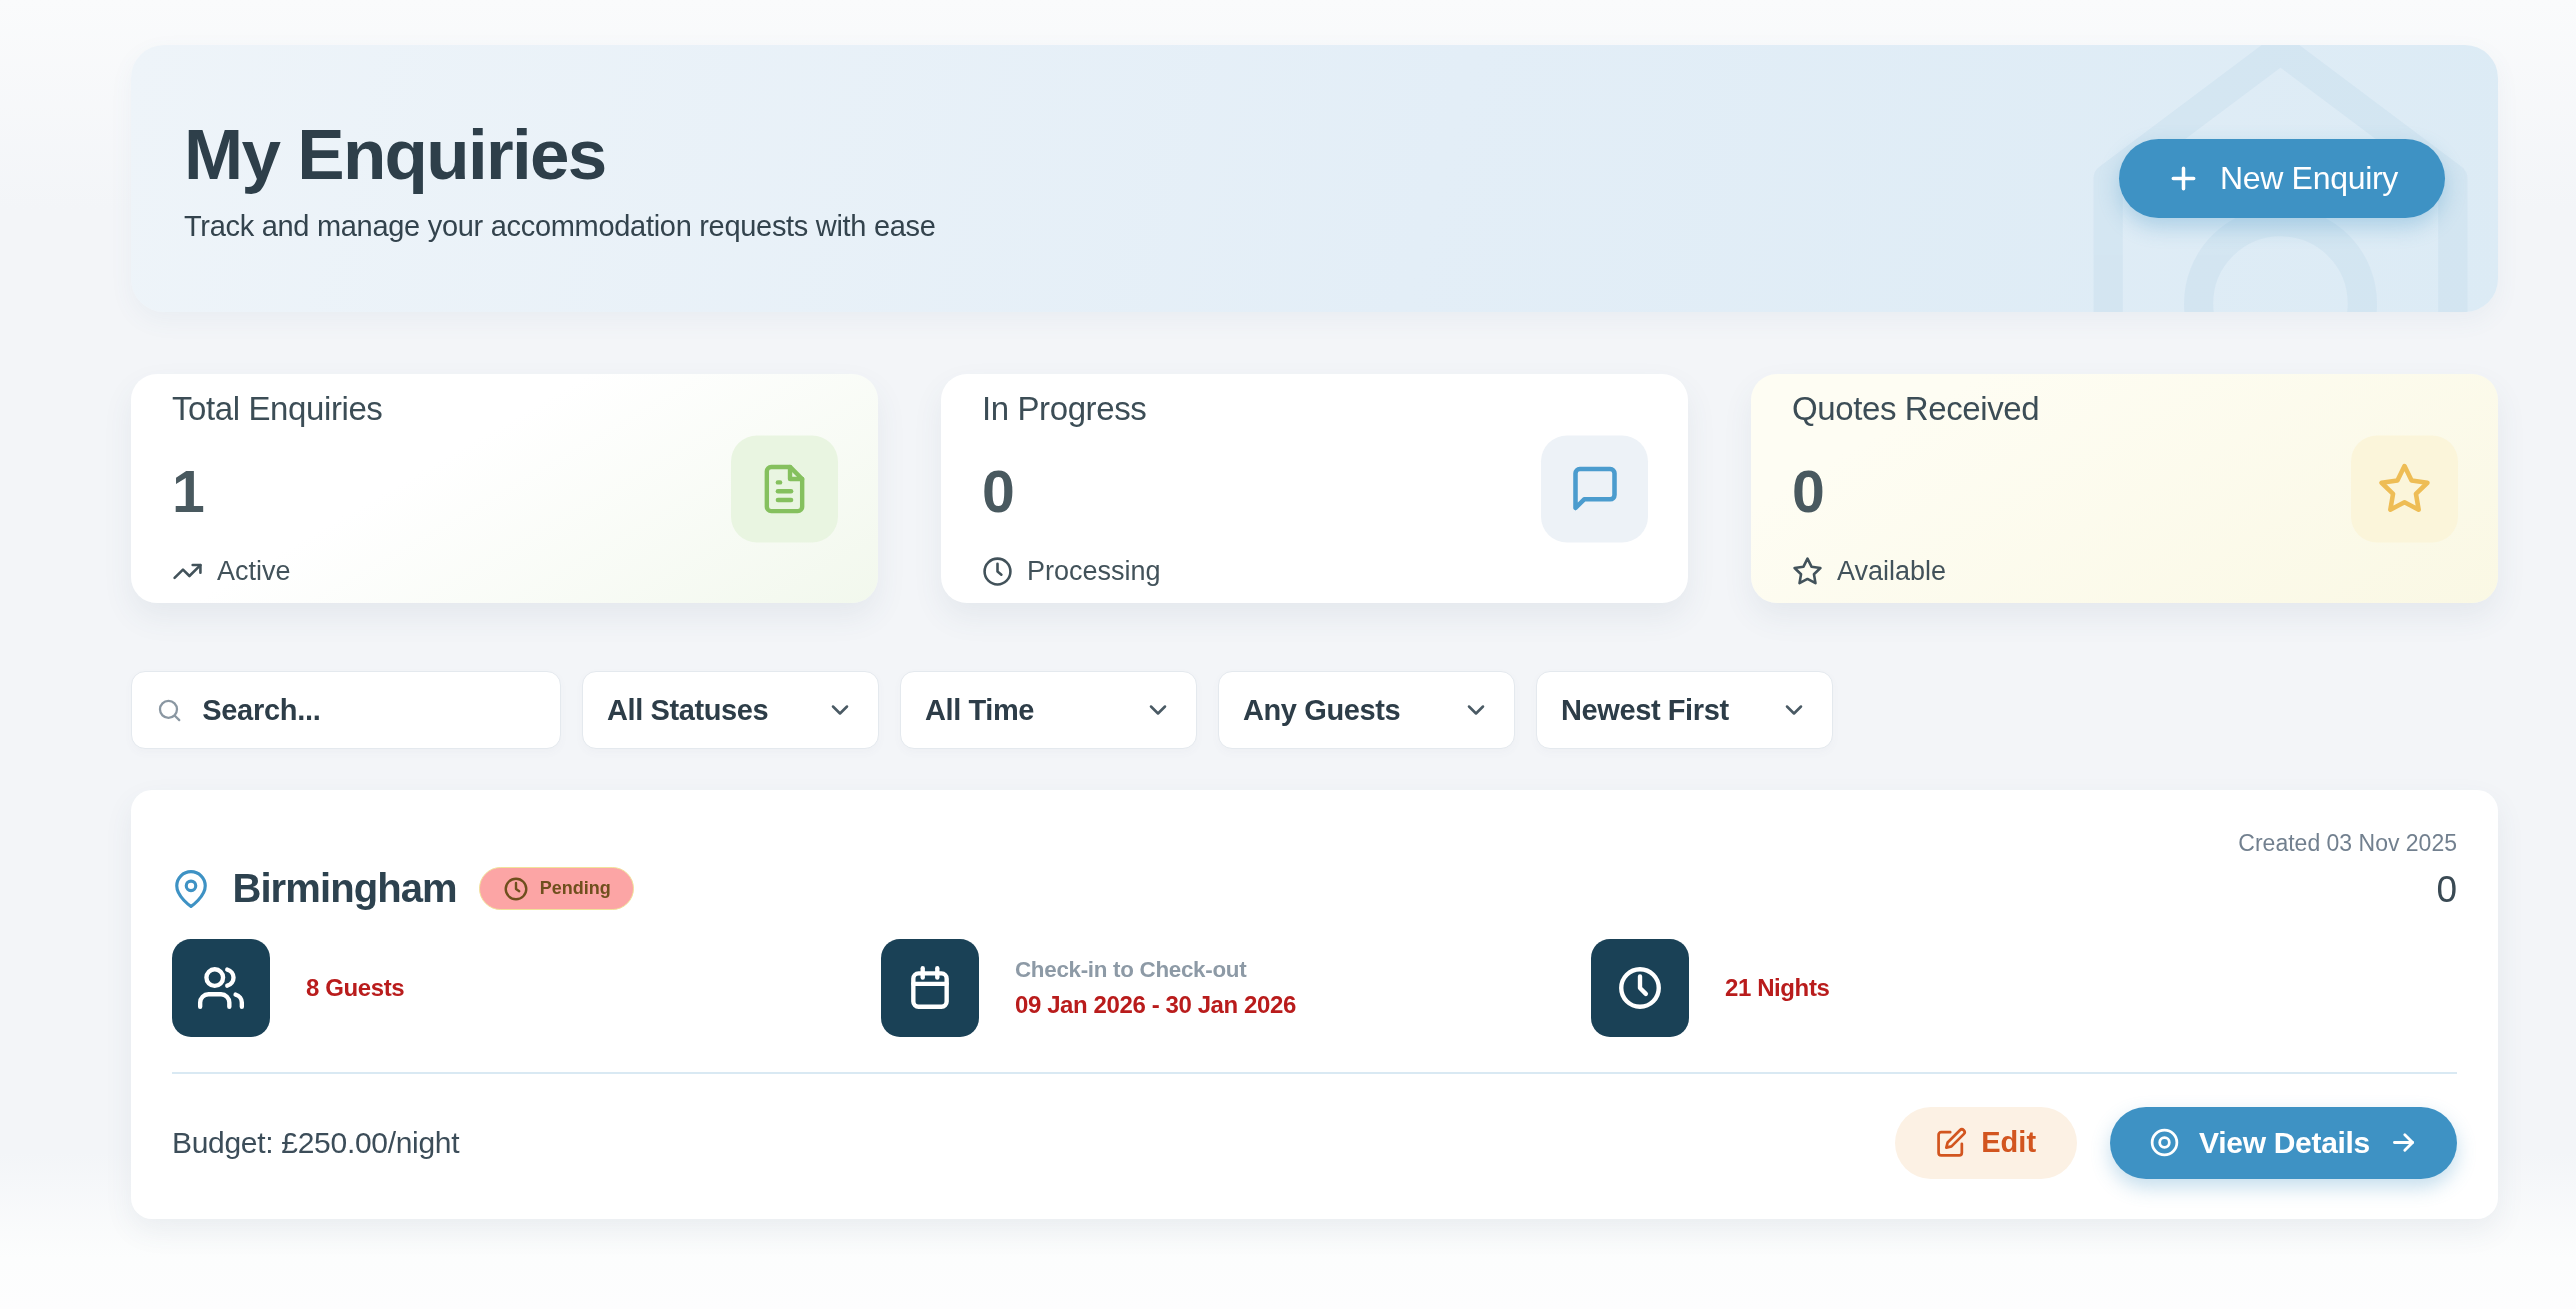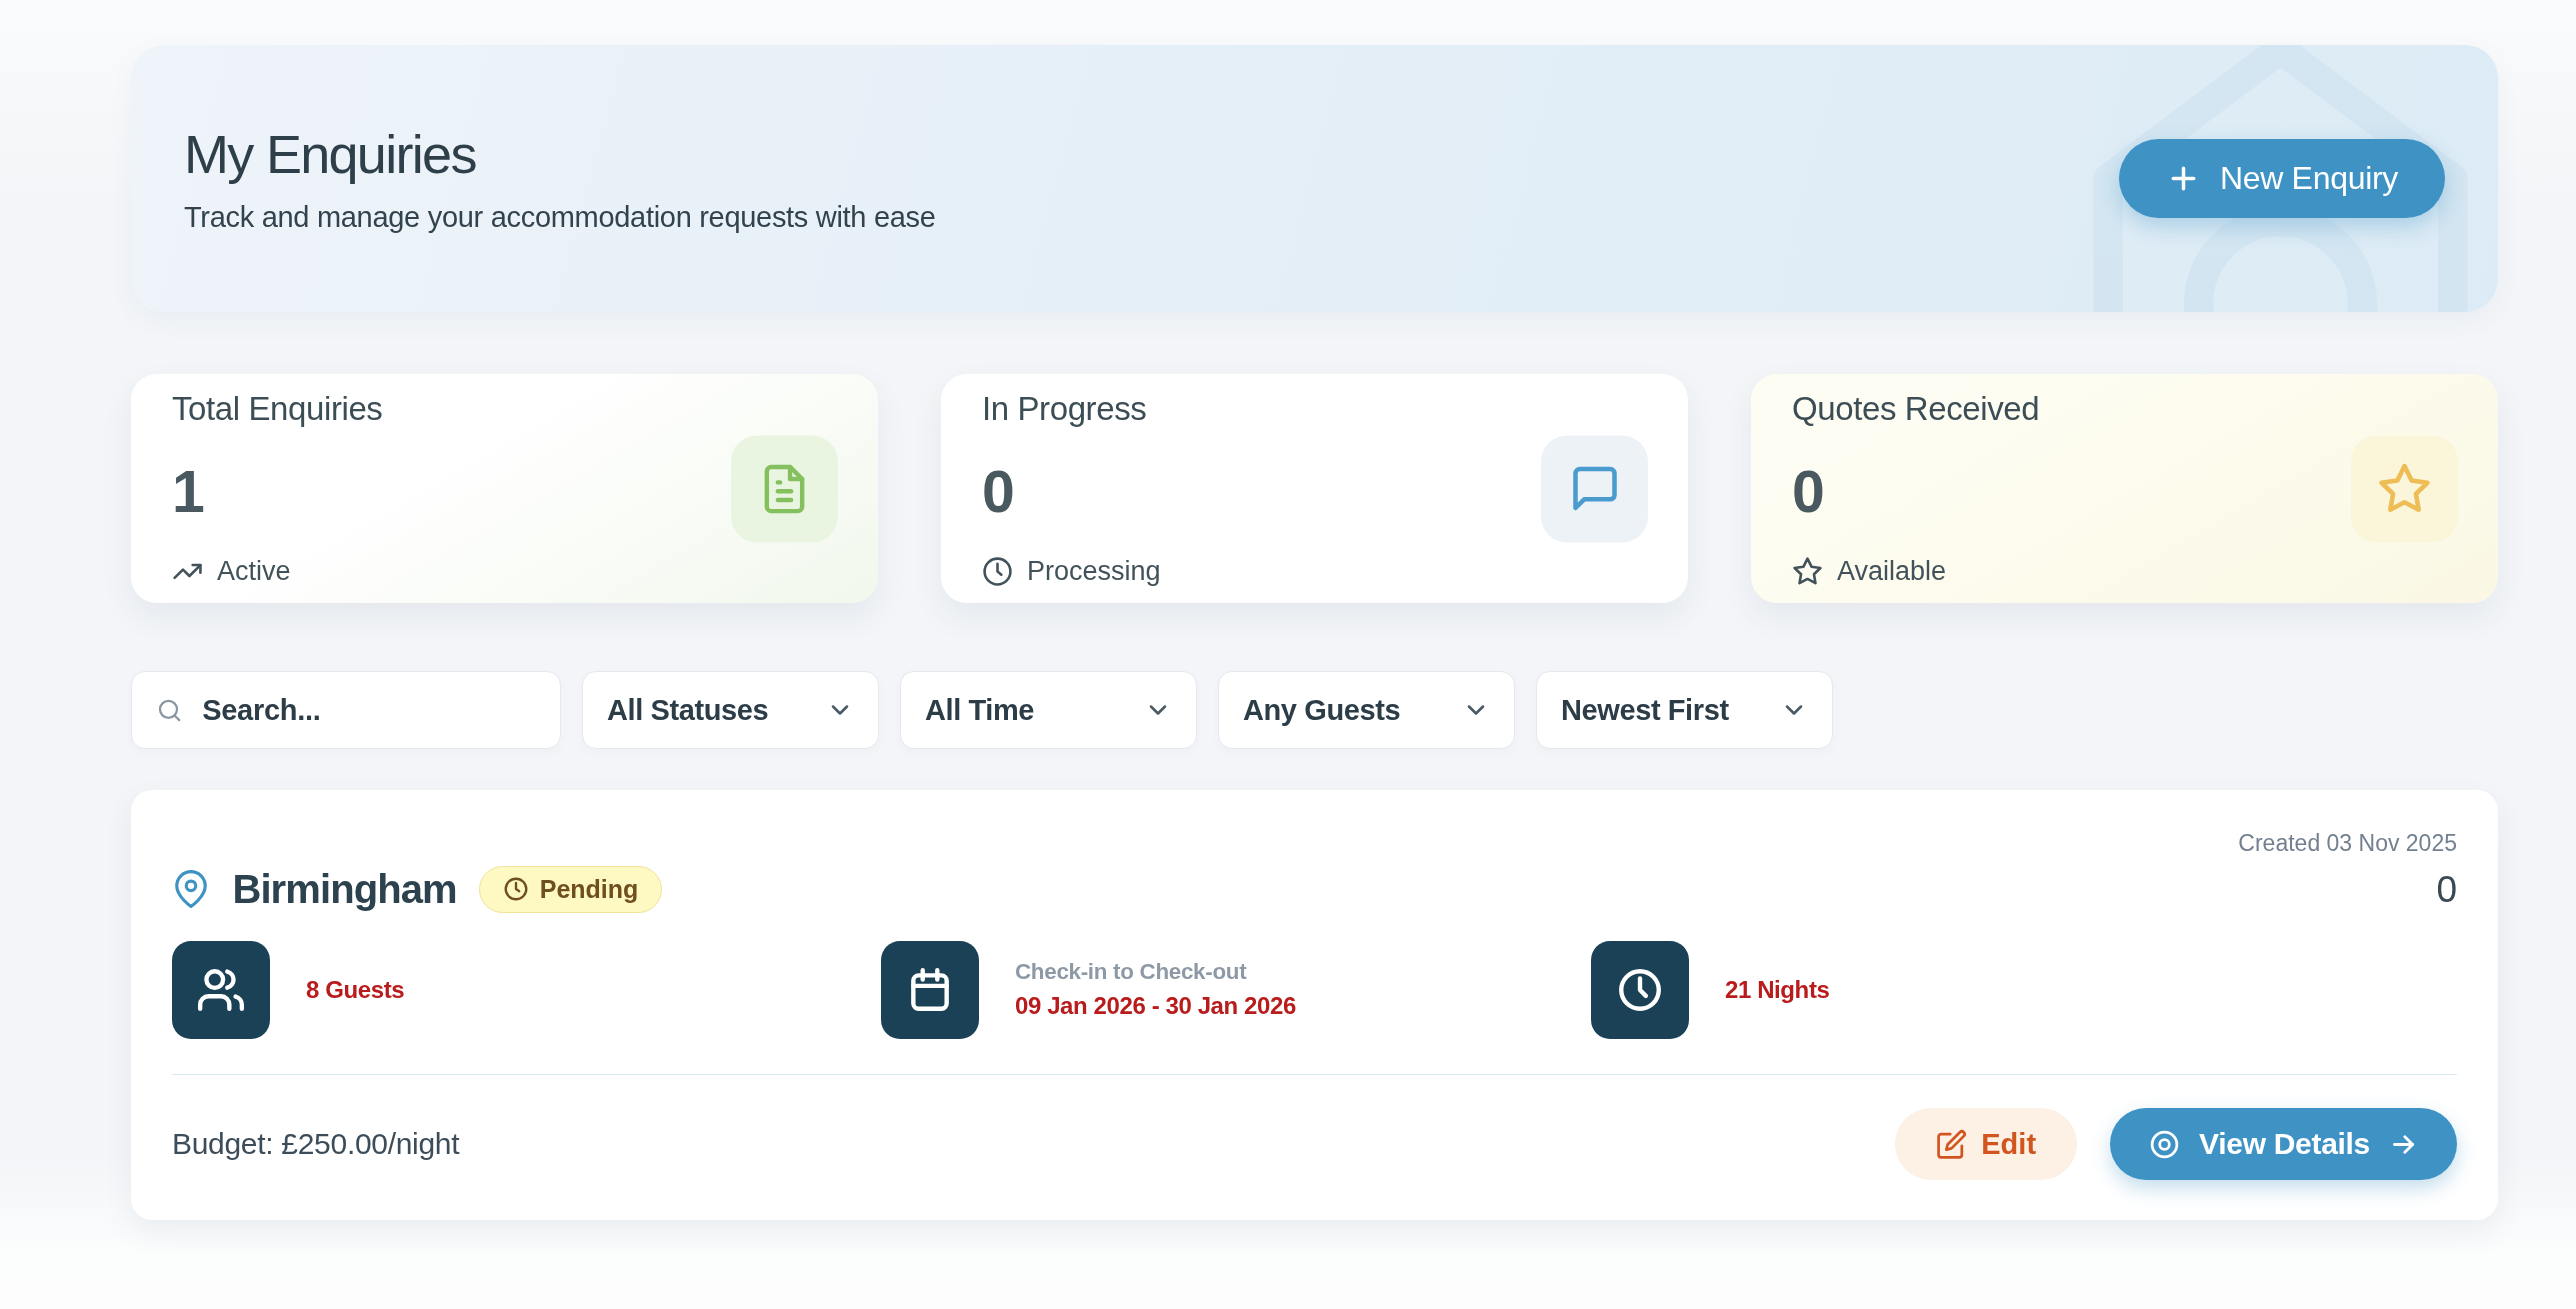--- a/index.html
+++ b/index.html
@@ -13,21 +13,21 @@
   .container { position:absolute; left:131px; top:0; width:2367px; }
 
   
   .hero {
     margin-top:45px; height:267px; border-radius:33px;
     background:linear-gradient(105deg,#eef4f9 0%,#e3eef7 55%,#dcebf5 100%);
     display:flex; align-items:center; justify-content:space-between;
     padding:0 53px; position:relative; overflow:hidden;
     box-shadow:0 8.6px 24px rgba(90,120,145,.06);
   }
-  .hero-title { font-size:54px; font-weight:400; color:#2e3f4a; letter-spacing:-1.7px; }
+  .hero-title { font-size:71px; font-weight:700; color:#2e3f4a; letter-spacing:-1.7px; }
   .hero-sub { font-size:29px; color:#33434d; margin-top:15.5px; letter-spacing:-0.3px; }
   .watermark { position:absolute; right:15.5px; top:-26px; opacity:.5; color:#cadfee; pointer-events:none; }
   .btn-new {
     position:relative; z-index:2;
     display:inline-flex; align-items:center; gap:19px;
     height:79px; padding:0 47px; border:none; border-radius:40px;
     background:#3e92c4; color:#fff; font-size:32px; font-weight:400;
     font-family:inherit; letter-spacing:-0.3px; cursor:pointer;
     box-shadow:0 8.6px 21px rgba(62,146,196,.32);
   }
@@ -73,22 +73,22 @@
   
   .enquiry {
     margin-top:41px; background:#fff; border-radius:21px;
     padding:40px 41px; box-shadow:0 12px 29px rgba(70,95,115,.08);
   }
   .enq-top { display:flex; justify-content:space-between; align-items:flex-start; }
   .enq-loc { display:flex; align-items:center; gap:22.4px;margin-top:36px; }
   .enq-city { font-size:40px; font-weight:700; color:#2d424f; letter-spacing:-0.9px; }
   .badge {
     display:inline-flex; align-items:center; gap:11.2px;
-    background:#fef9c3; border:1.7px solid #f1e29a; border-radius:35px;
-    padding:7.8px 22.4px; color:#6f4f1d; font-size:25px; font-weight:700;
+    background:#fca5a5; border:1.7px solid #f1e29a; border-radius:35px;
+    padding:7.8px 22.4px; color:#6f4f1d; font-size:18px; font-weight:700;
   }
   .enq-meta { text-align:right; }
   .enq-created { font-size:23px; color:#72808f; }
   .enq-count { font-size:37px; color:#3a4a54; margin-top:12px; }
   .enq-info { display:grid; grid-template-columns:709px 710px auto; margin-top:28px; }
   .info-item { display:flex; align-items:center; gap:36px; }
   .tile {
     width:98px; height:98px; border-radius:19px; background:#1a4156;
     display:flex; align-items:center; justify-content:center; color:#fff; flex:none;
   }

